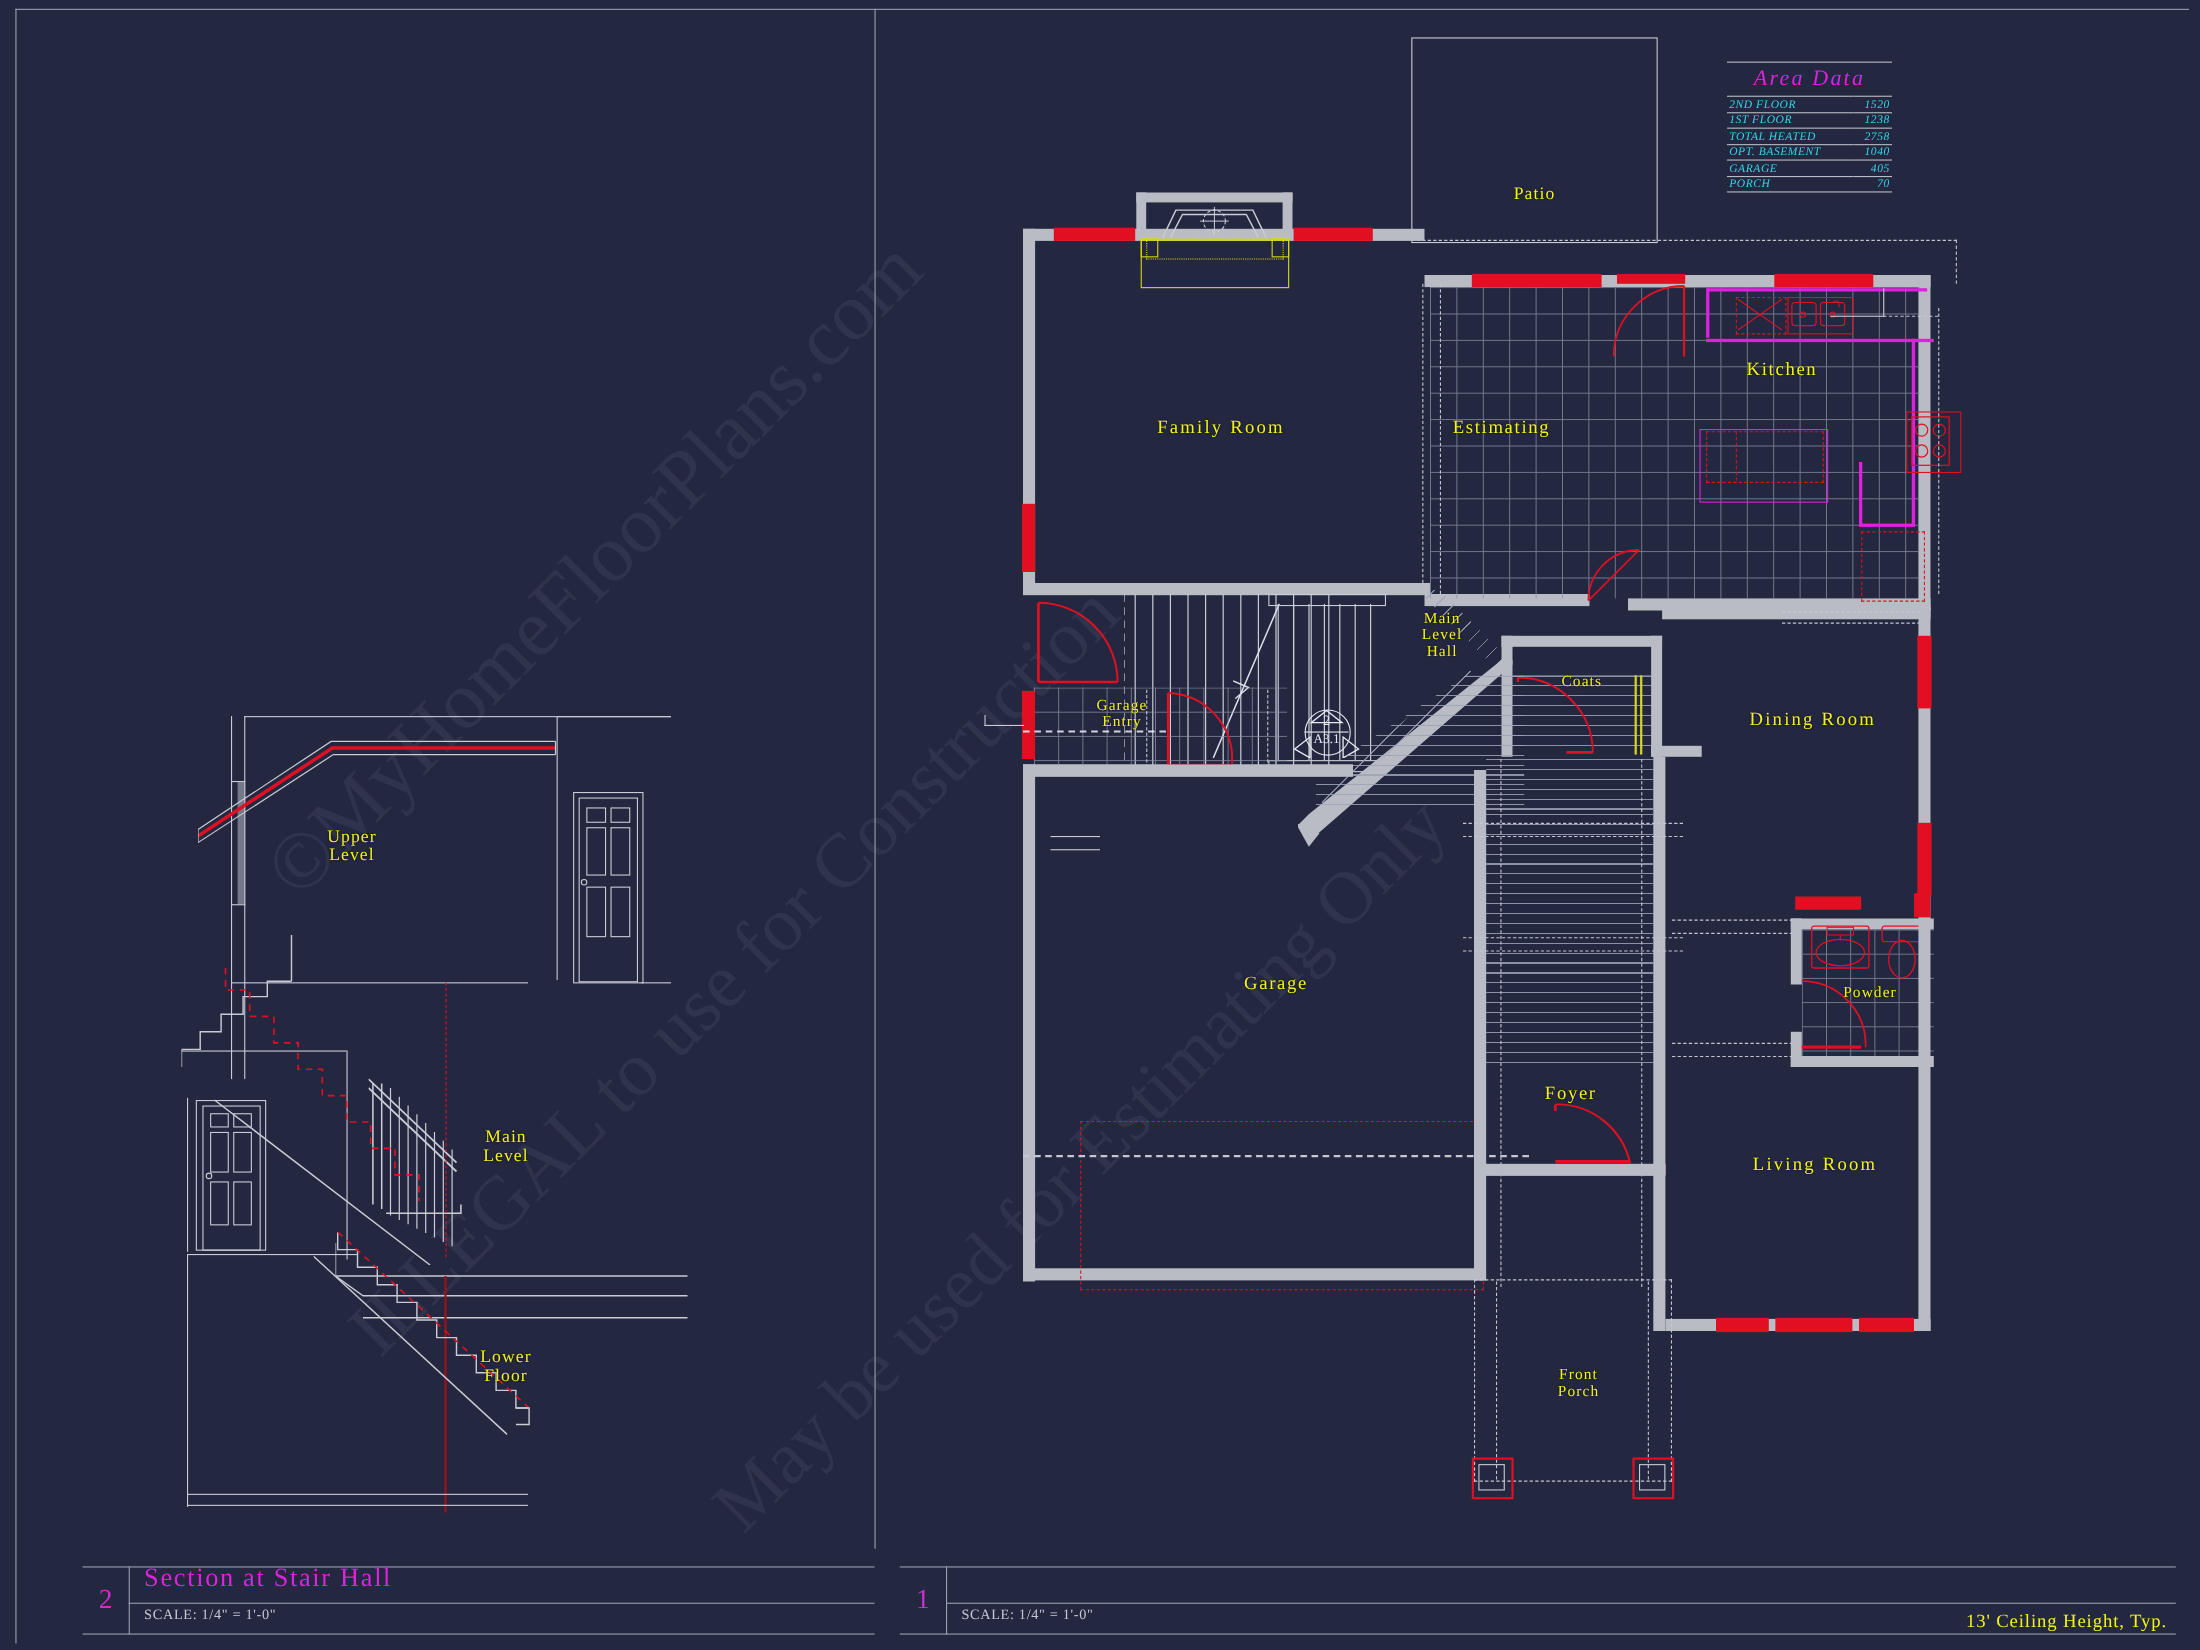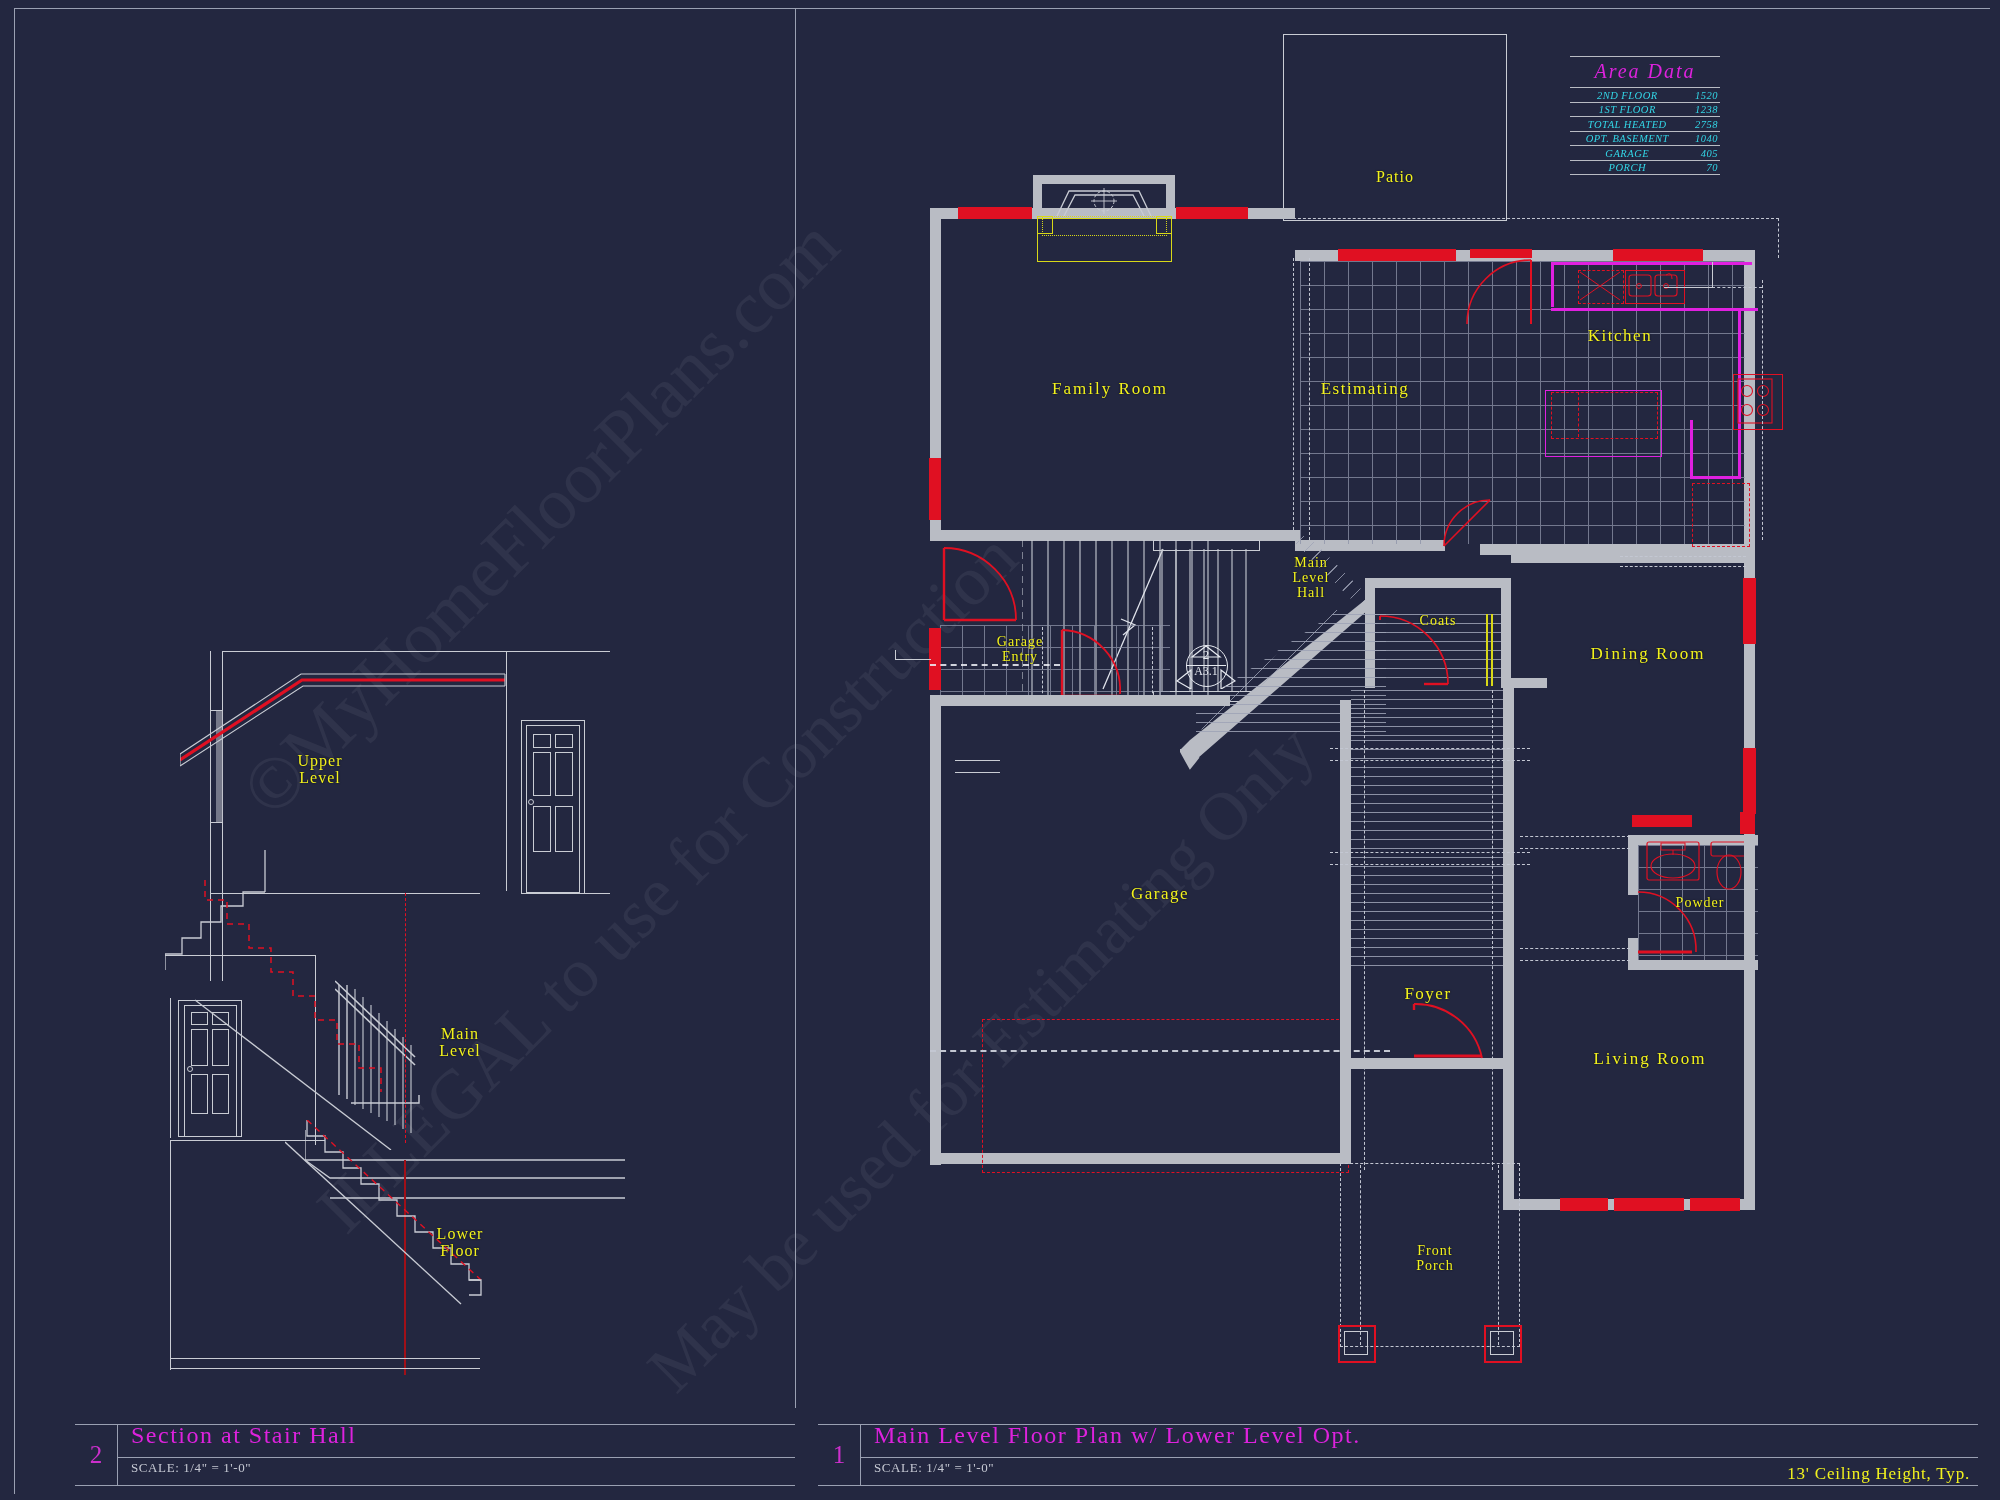--- a/index.html
+++ b/index.html
@@ -58,21 +58,21 @@
   .tblock .rule-bot{position:absolute;left:0;bottom:0;right:-820px;height:0;border-top:1.3px solid #9aa0b2;}
   #ceil-note{position:absolute;right:30px;bottom:16px;color:#f2f21e;font-size:17px;letter-spacing:.8px;}
 
   
   #areadata{position:absolute;left:1570px;top:56px;width:150px;font-style:italic;}
   #areadata .hd{color:#dd22dd;font-size:20px;text-align:center;letter-spacing:2px;
                 padding:3px 0 4px;}
   #areadata .rl{border-top:1px solid #b9bcc4;}
   #areadata table{border-collapse:collapse;width:100%;}
   #areadata td{color:#33d6e6;font-size:10.5px;letter-spacing:.5px;
-               border-top:1px solid #b9bcc4;padding:1.5px 2px 1px;white-space:nowrap;text-align:center;}
+               border-top:1px solid #b9bcc4;padding:1.5px 2px 1px;white-space:nowrap;}
   #areadata td.v{text-align:right;}
   #areadata .rb{border-top:1px solid #b9bcc4;}
 
   
   #secmark{position:absolute;left:1175px;top:645px;width:62px;height:44px;}
   #secmark .circ{position:absolute;left:11px;top:0;width:40px;height:40px;
       border:1.4px solid #e6e9f0;border-radius:50%;}
   #secmark .n{position:absolute;left:11px;top:2px;width:40px;text-align:center;
       color:#e6e9f0;font-size:13px;}
   #secmark .s{position:absolute;left:6px;top:19px;width:50px;text-align:center;
@@ -537,18 +537,17 @@
     <div class="num">2</div>
     <div class="ttl">Section at Stair Hall</div>
     <div class="scl">SCALE:  1/4" = 1'-0"</div>
   </div>
 
   <div class="tblock" style="left:818px;width:1150px;">
     <div class="rule-top" style="right:-10px;"></div>
     <div class="rule-mid" style="right:-10px;"></div>
     <div class="rule-bot" style="right:-10px;"></div>
     <div class="num">1</div>
-    <div class="ttl">Main Level Floor Plan w/ Lower Level Opt.</div>
     <div class="scl">SCALE:  1/4" = 1'-0"</div>
   </div>
   <div id="ceil-note">13' Ceiling Height, Typ.</div>
 
 </div>
 
 </body></html>

